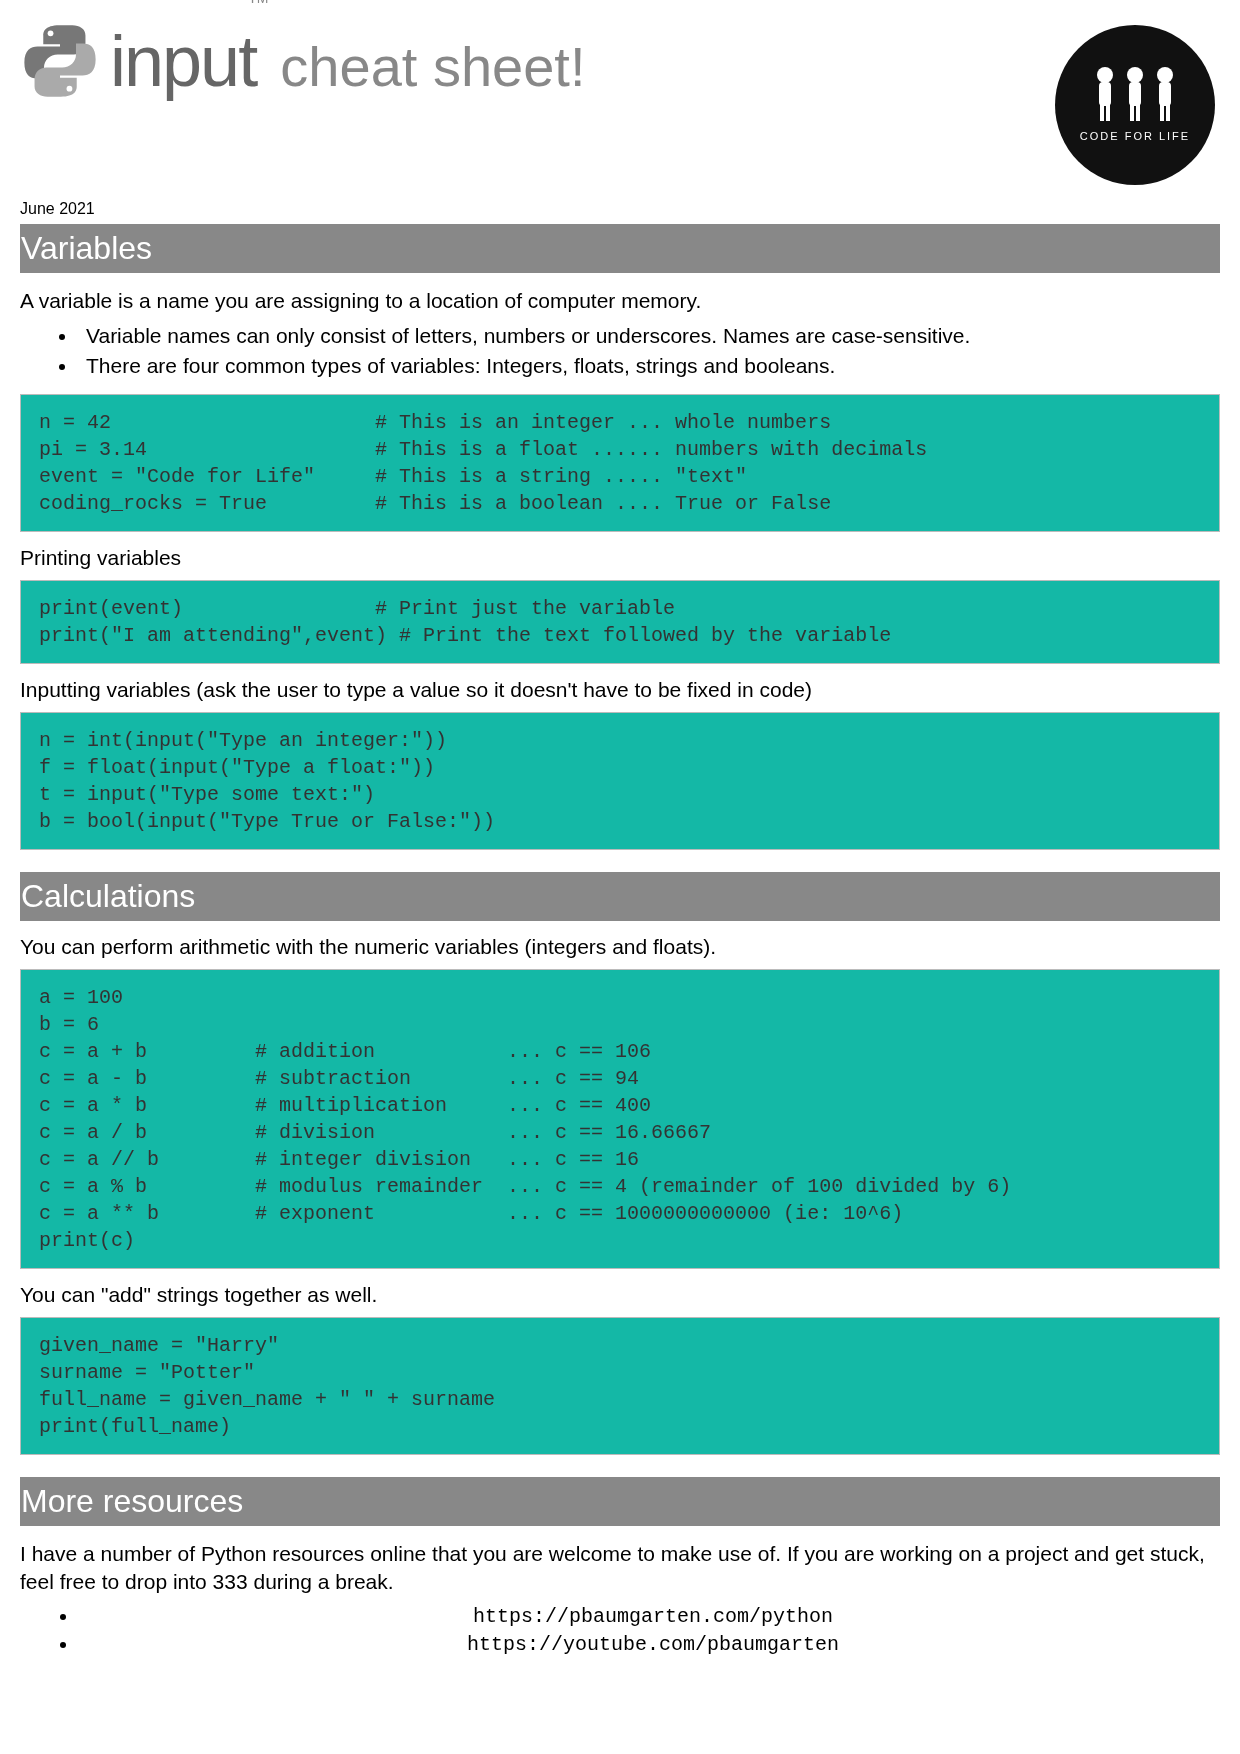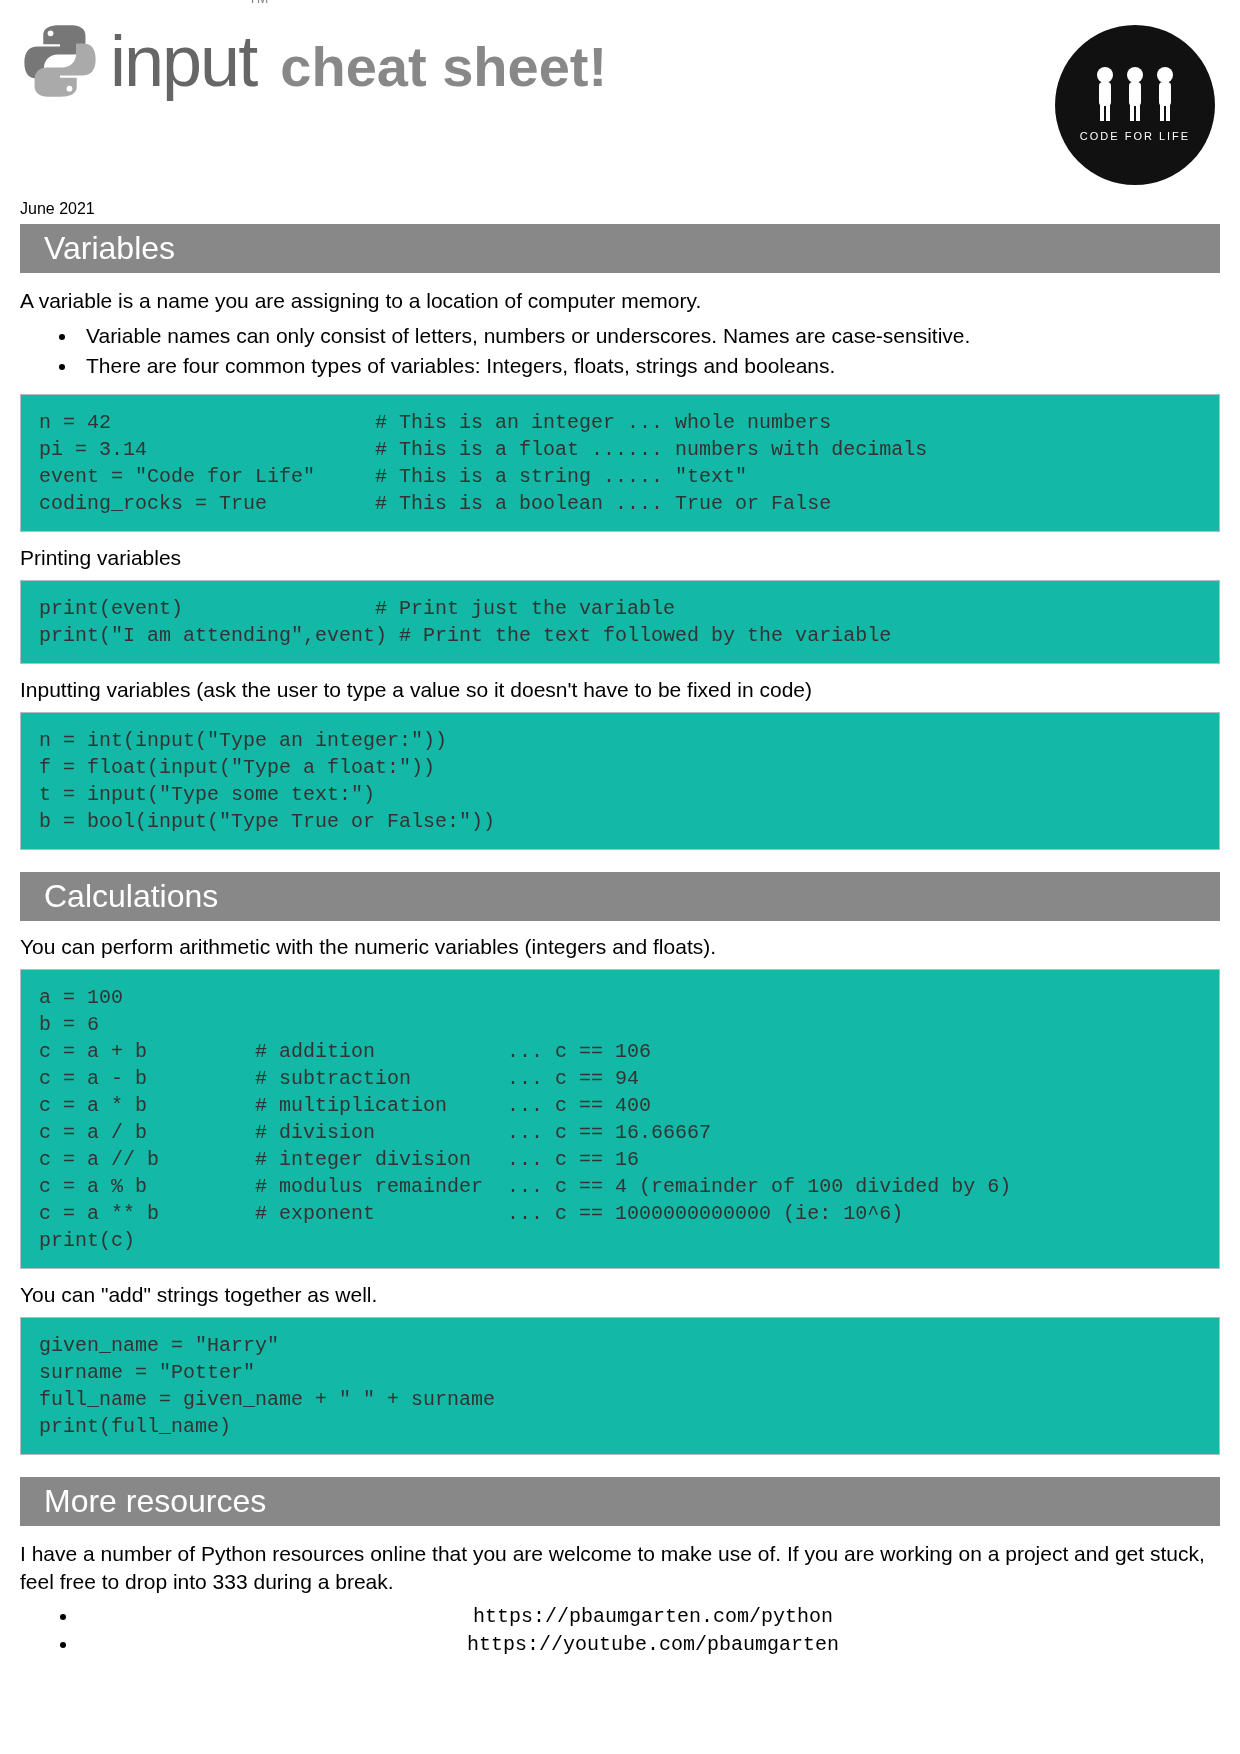--- a/index.html
+++ b/index.html
@@ -39,38 +39,38 @@
   .tm {
     font-size: 14px;
     color: #888;
     vertical-align: top;
     position: relative;
     top: -30px;
     left: -8px;
   }
   .subtitle {
     font-size: 56px;
-    font-weight: 700;
+    font-weight: 400;
     color: #888;
     margin-left: 4px;
   }
   .cfl-badge {
     width: 170px;
     height: 170px;
   }
   .date {
     font-size: 16px;
     margin-top: 8px;
     margin-bottom: 6px;
   }
   .section-header {
     background: #888;
     color: #fff;
     font-size: 32px;
-    padding: 6px 24px;
+    padding: 6px 1px;
     font-weight: 400;
     margin-top: 4px;
     margin-bottom: 14px;
   }
   .body-text {
     font-size: 21px;
     line-height: 1.35;
     margin-bottom: 6px;
   }
   ul.body-list {

